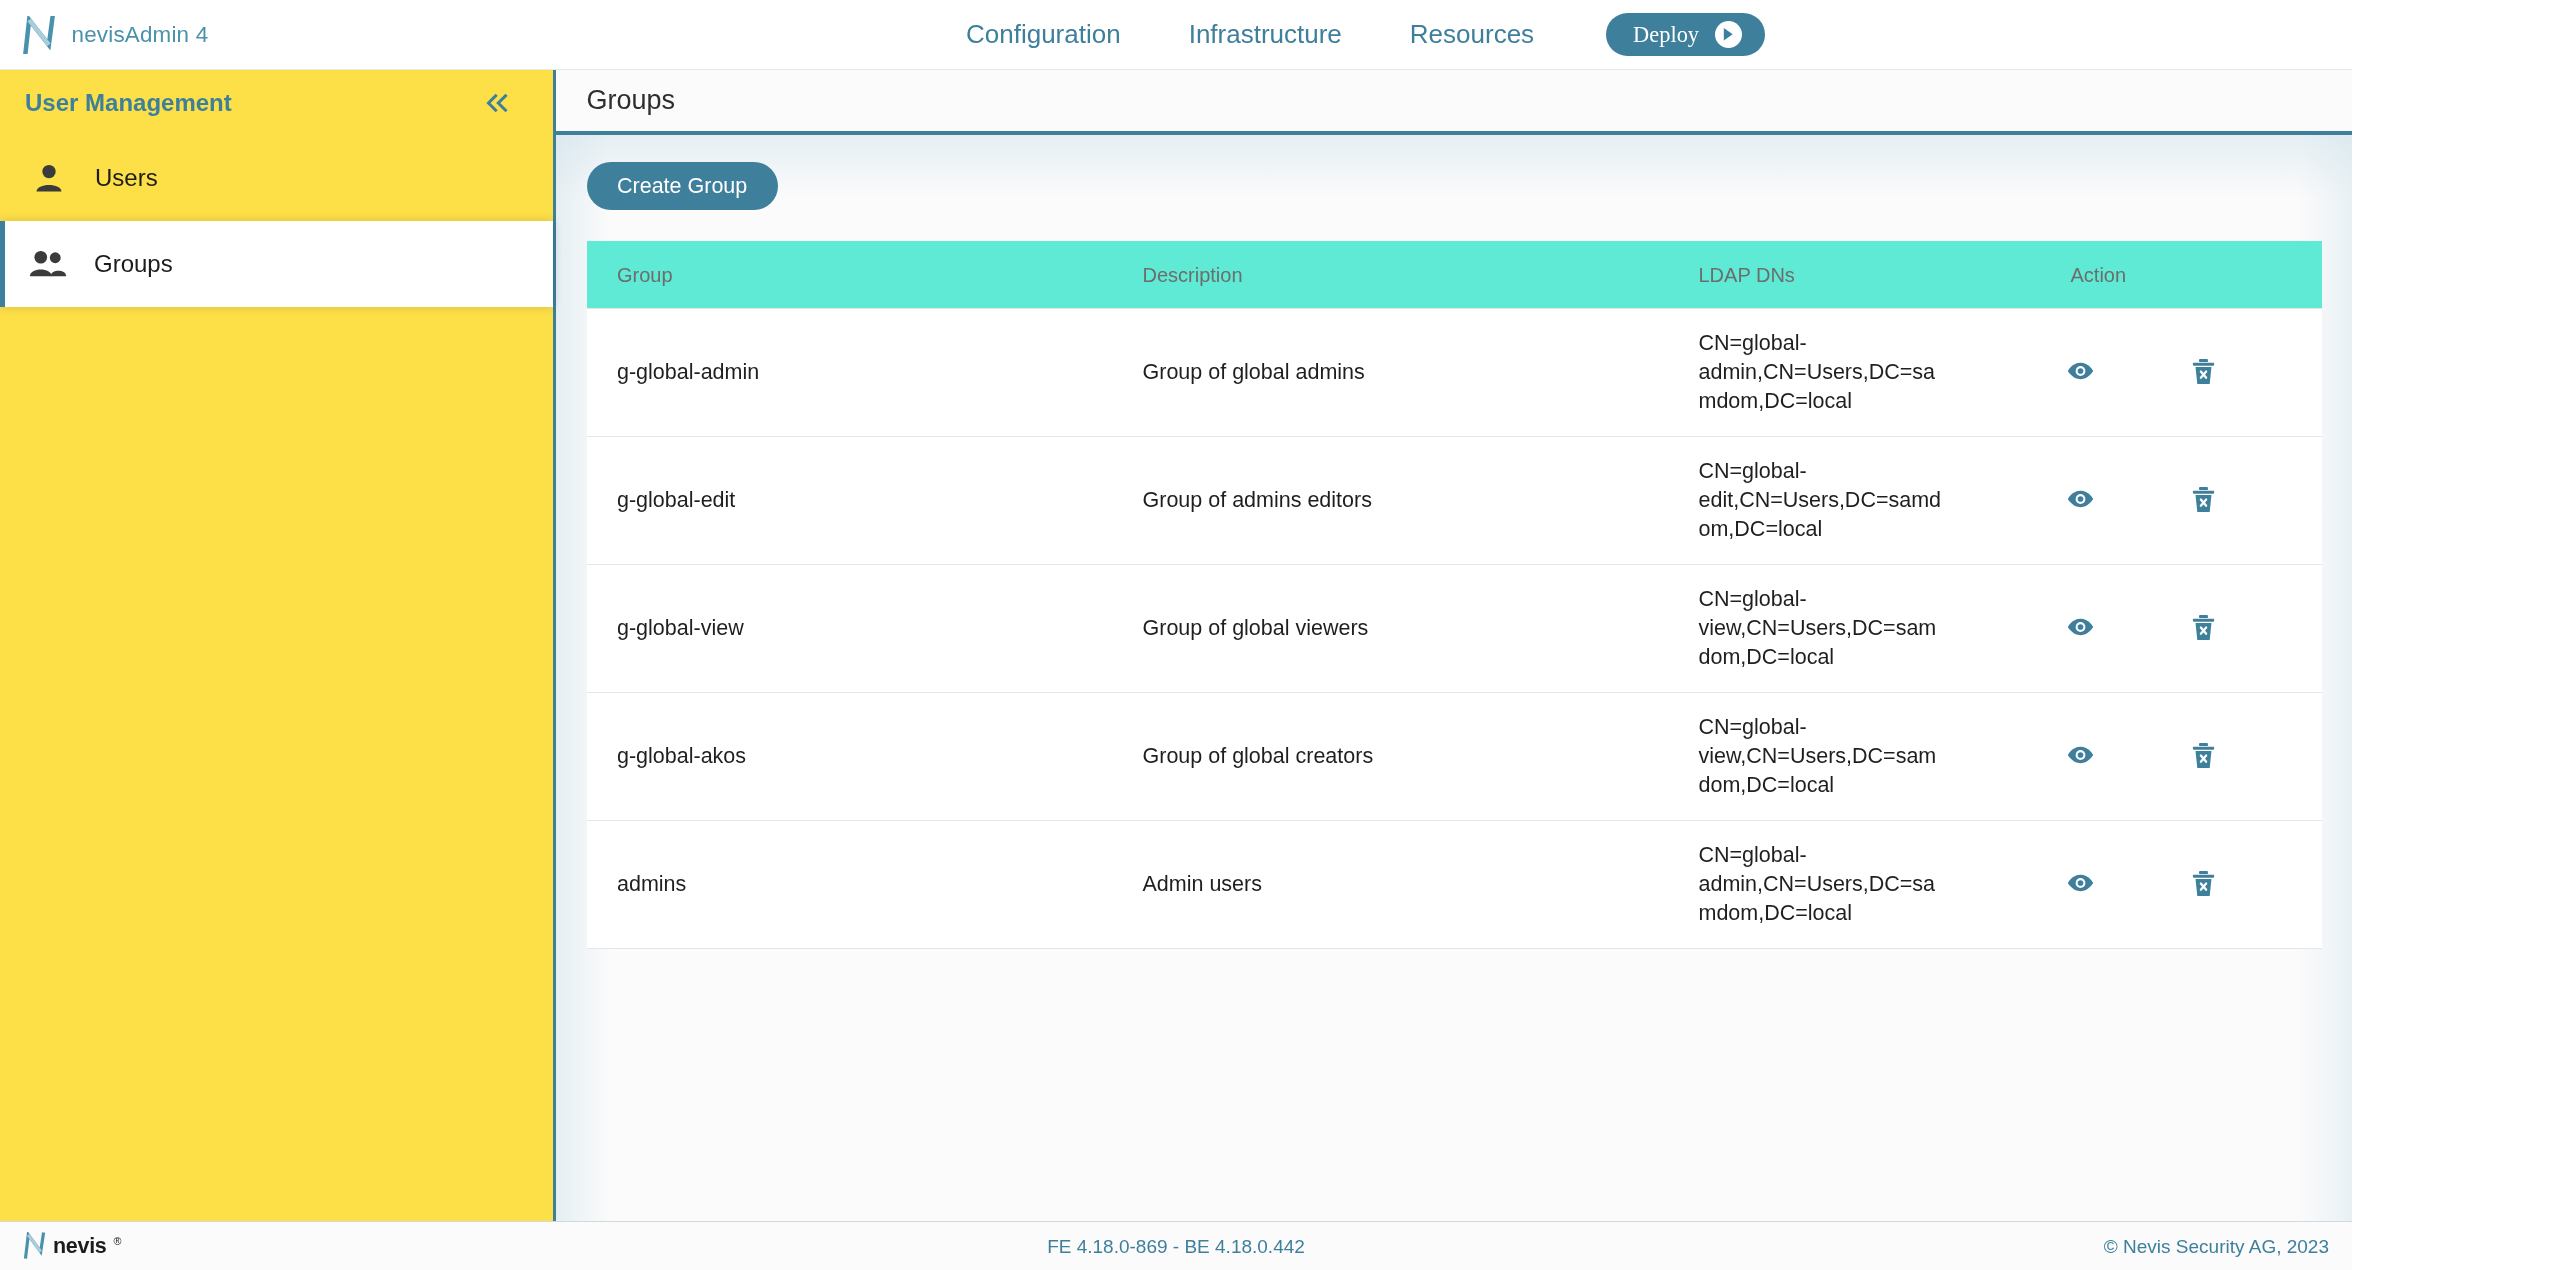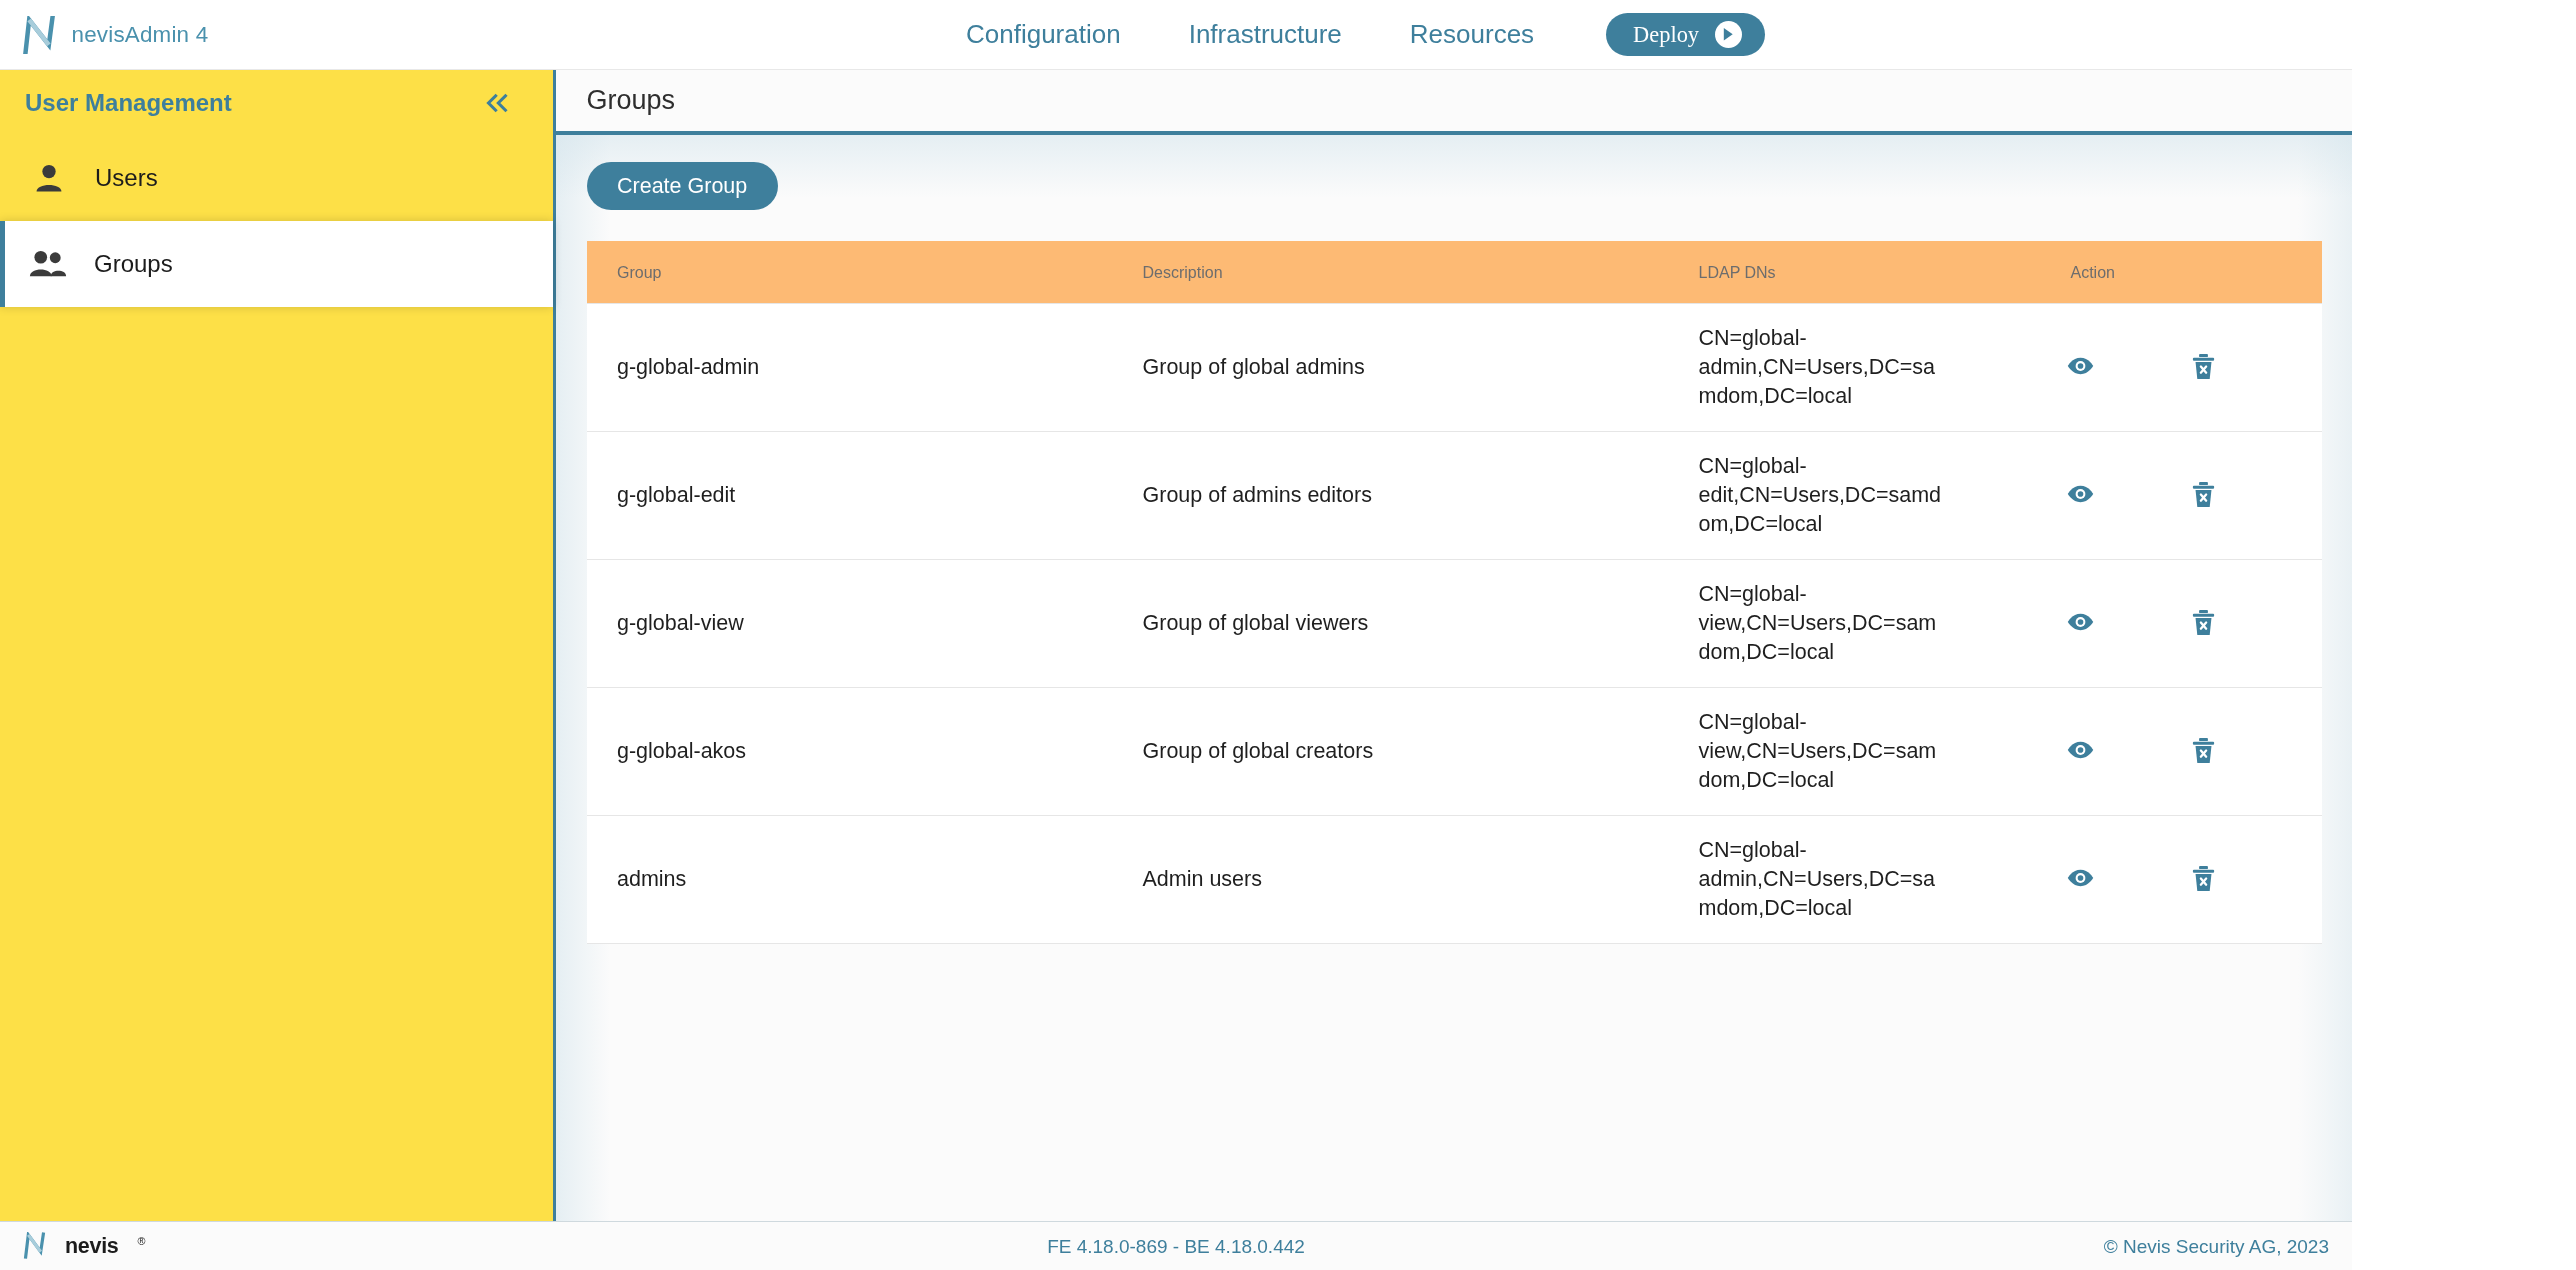--- a/index.html
+++ b/index.html
@@ -230,23 +230,23 @@
   table.grid {
     width: 100%;
     border-collapse: collapse;
     background: #ffffff;
     table-layout: fixed;
   }
   table.grid thead th {
     text-align: left;
     font-weight: normal;
     color: #6d6d6d;
-    font-size: 16px;
+    font-size: 20px;
     padding: 23px 0 21.5px 0;
-    background: #fdba74;
+    background: #5eead4;
     border-bottom: 0.9px solid #e6e6e6;
   }
   table.grid tbody td {
     font-size: 21.5px;
     color: #1f1f1f;
     padding: 20px 0;
     border-bottom: 0.9px solid #e6e6e6;
     vertical-align: middle;
     word-break: break-word;
     line-height: 1.35;
@@ -273,21 +273,21 @@
   .footer {
     height: 50px;
     min-height: 50px;
     background: #fbfbfb;
     border-top: 0.9px solid #cfd9de;
     display: flex;
     align-items: center;
     position: relative;
     padding: 0 23px;
   }
-  .footer-logo { display: flex; align-items: center; gap: 19px; }
+  .footer-logo { display: flex; align-items: center; gap: 7px; }
   .footer-center {
     position: absolute;
     left: 0; right: 0;
     text-align: center;
     color: #3e7f9c;
     font-size: 19px;
     pointer-events: none;
   }
   .footer-right {
     margin-left: auto;

